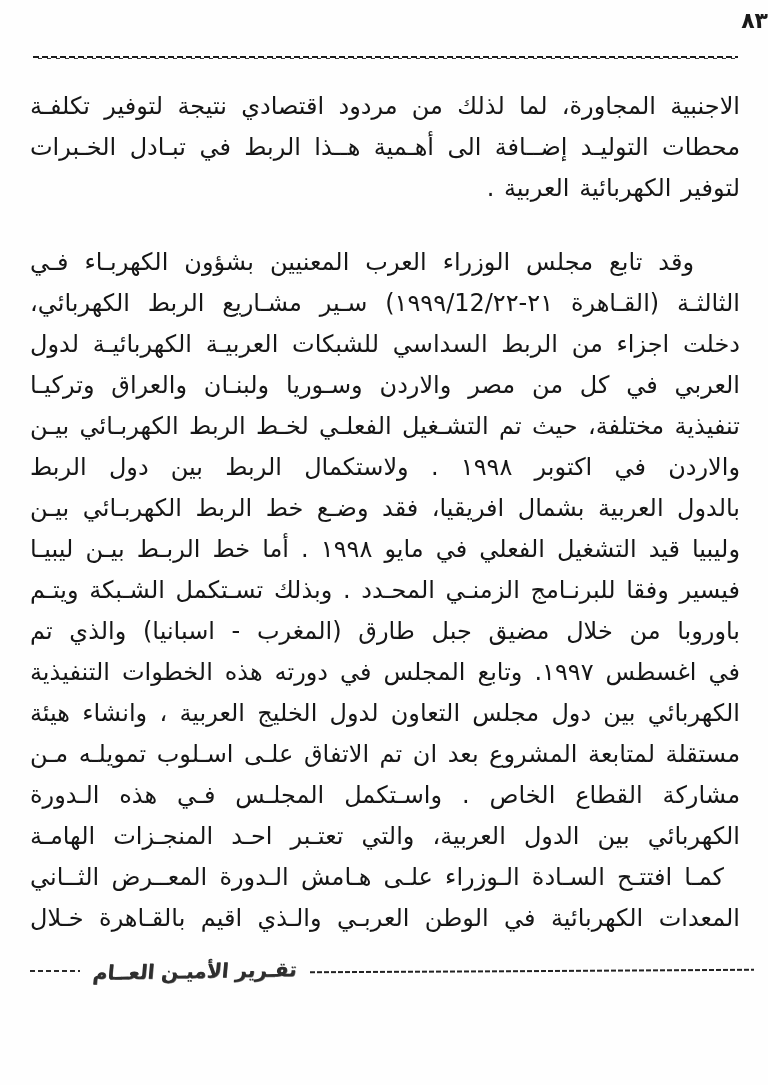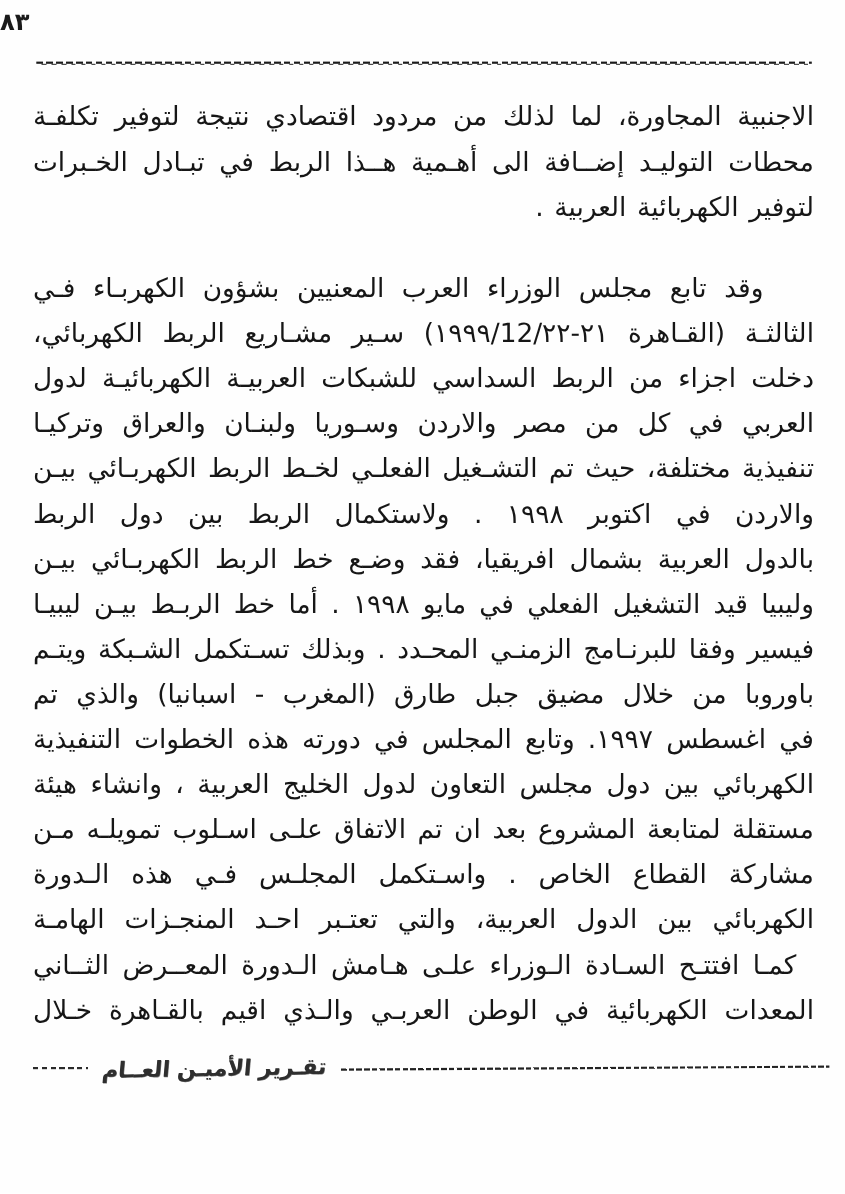--- a/index.html
+++ b/index.html
@@ -14,21 +14,21 @@
     background: #fefefe;
     overflow: hidden;
     font-family: "DejaVu Sans", sans-serif;
     color: #161616;
   }
   .page-number {
     position: absolute;
     top: 8px;
     left: 0;
     right: 0;
-    text-align: left;
+    text-align: right;
     font-size: 22px;
     font-weight: bold;
     letter-spacing: 2px;
     color: #1a1a1a;
   }
   .rule {
     position: absolute;
     height: 3px;
     background:
       repeating-linear-gradient(90deg, #1c1c1c 0 6px, rgba(0,0,0,0) 6px 9px),

